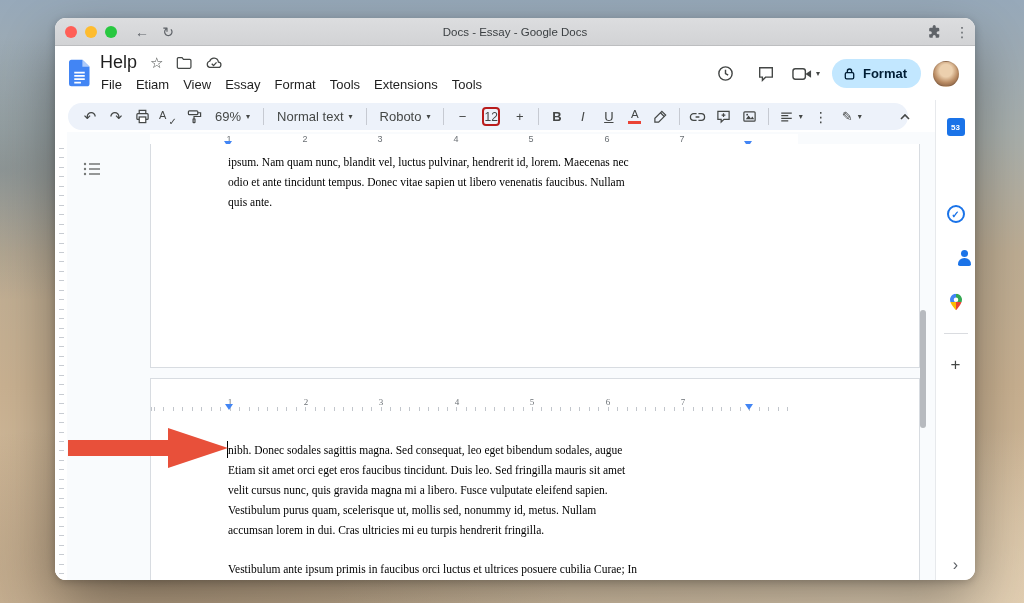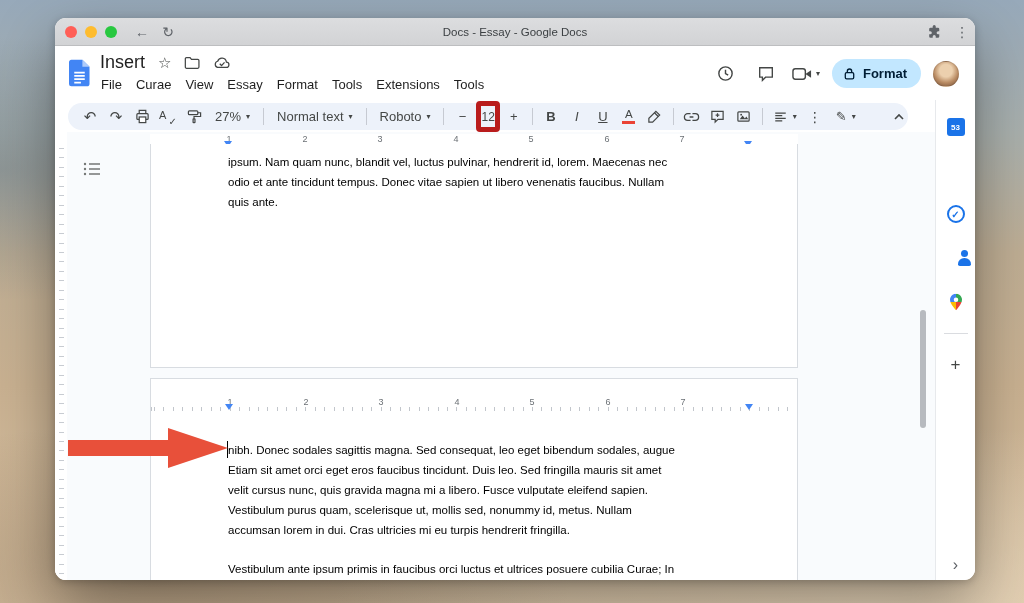--- a/index.html
+++ b/index.html
@@ -56,22 +56,22 @@
   .toolbar {
     position:absolute; top:85px; left:13px; width:840px; height:27px;
     background:#edf2fa; border-radius:14px;
     display:flex; align-items:center; padding:0 10px; gap:2px; font-size:13px; color:#444746;
   }
   .tb-icon { min-width:24px; height:24px; display:flex; align-items:center; justify-content:center; border-radius:4px; flex:0 0 auto; }
   .tb-sep { width:1px; height:17px; background:#c6cad2; margin:0 4px; flex:0 0 auto; }
   .tb-dd { display:flex; align-items:center; gap:5px; padding:0 7px; flex:0 0 auto; white-space:nowrap; }
   .dd-caret { font-size:8px; color:#444746; line-height:1; }
   .glyph { font-size:15px; line-height:1; }
-  .fontsize-box { width:26px; height:31px; border:5px solid #b91c1c; border-radius:4px;
-    display:flex; align-items:center; justify-content:center; font-size:12px; margin:0 0; }
+  .fontsize-box { width:26px; height:19px; border:2px solid #b91c1c; border-radius:4px;
+    display:flex; align-items:center; justify-content:center; font-size:12px; margin:0 6px; }
   .fmt-b { font-weight:bold; font-size:13px; }
   .fmt-i { font-style:italic; font-size:13px; }
   .fmt-u { text-decoration:underline; font-size:13px; }
   .textcolor { display:flex; flex-direction:column; align-items:center; line-height:1; }
   .textcolor .a { font-size:11.5px; }
   .textcolor .bar { width:13px; height:3px; background:#ea4335; margin-top:1px; }
   .spellcheck { position:relative; width:18px; height:16px; }
   .spellcheck .a { position:absolute; left:0; top:0; font-size:11px; }
   .spellcheck .chk { position:absolute; right:0; bottom:-2px; font-size:10px; }
   
@@ -81,21 +81,21 @@
     background:repeating-linear-gradient(to bottom,#c8ccd2 0 1px,transparent 1px 9.45px); }
   .hruler { position:absolute; height:14px; }
   .hruler .rn { position:absolute; top:0; transform:translateX(-50%); font-size:9px; color:#6b7075; line-height:10px; }
   .hruler .rticks { position:absolute; left:0; right:0; bottom:0; height:4px;
     background:repeating-linear-gradient(to right,#c2c6cc 0 1px,transparent 1px 9.45px); background-position:3px 0; }
   .hruler .rtri { position:absolute; top:7px; width:0; height:0; transform:translateX(-50%);
     border-left:4.5px solid transparent; border-right:4.5px solid transparent; border-top:6px solid #4285f4; }
   .ruler-top { left:95px; width:648px; top:2px; background:#fff; }
   .outline-btn { position:absolute; left:24px; top:24px; width:26px; height:26px;
     display:flex; align-items:center; justify-content:center; border-radius:50%; }
-  .page { position:absolute; left:95px; width:648px; background:#fff; border:1px solid #d8dce1; }
+  .page { position:absolute; left:95px; width:770px; background:#fff; border:1px solid #d8dce1;font-family:Liberation Serif, serif; }
   .page1 { top:12px; height:224px; border-top:none; }
   .page2 { top:246px; height:210px; border-bottom:none; }
   .ruler-page2 { left:0; width:646px; top:18px; }
   .textblock { position:absolute; left:77px; font-size:11.5px; line-height:20px; color:#000; white-space:nowrap; }
   .tb1 { top:8px; }
   .para1 { top:61px; }
   .para2 { top:180px; }
   .caret-cursor { position:absolute; left:75.5px; top:62px; width:1.5px; height:17px; background:#000; }
   .red-arrow { position:absolute; left:13px; top:295px; }
   .scroll-thumb { position:absolute; left:865px; top:178px; width:6px; height:118px; background:#b7babf; border-radius:3px; }
@@ -143,37 +143,37 @@
 
   <div class="header">
     <span class="docs-logo">
       <svg width="21" height="28" viewBox="0 0 22 28">
         <path d="M2.5 0H14l7.5 7.5v18c0 1.4-1.1 2.5-2.5 2.5H2.5A2.5 2.5 0 010 25.5V2.5C0 1.1 1.1 0 2.5 0z" fill="#4285f4"></path>
         <path d="M14 0l7.5 7.5H14z" fill="#aecbfa"></path>
         <path d="M5.5 13.5h11M5.5 17h11M5.5 20.5h11M5.5 24h7" stroke="#ffffff" stroke-width="1.8"></path>
       </svg>
     </span>
     <div class="title-row">
-      <span class="doc-title">Insert</span>
+      <span class="doc-title">Help</span>
       <span class="title-icon">☆</span>
       <span class="title-icon">
         <svg width="16" height="13" viewBox="0 0 18 14" fill="none" stroke="#444746" stroke-width="1.4">
             <path d="M1.5 2.8c0-.7.6-1.3 1.3-1.3h4l1.6 2h7.1c.7 0 1.3.6 1.3 1.3v7.4c0 .7-.6 1.3-1.3 1.3H2.8c-.7 0-1.3-.6-1.3-1.3z"></path>
           </svg>
       </span>
       <span class="title-icon">
         <svg width="18" height="13" viewBox="0 0 20 14" fill="none" stroke="#444746" stroke-width="1.4">
             <path d="M5 12.5h9.5a3 3 0 00.4-6A5 5 0 005.2 5.6 3.6 3.6 0 005 12.5z"></path>
             <path d="M7.5 8.4l2 2 3.3-3.6"></path>
           </svg>
       </span>
     </div>
     <nav class="menubar">
       <span class="menu-item">File</span>
-      <span class="menu-item">Curae</span>
+      <span class="menu-item">Etiam</span>
       <span class="menu-item">View</span>
       <span class="menu-item">Essay</span>
       <span class="menu-item">Format</span>
       <span class="menu-item">Tools</span>
       <span class="menu-item">Extensions</span>
       <span class="menu-item">Tools</span>
     </nav>
     <div class="header-right">
       <span class="hdr-btn">
         <svg width="19" height="19" viewBox="0 0 20 20" fill="none" stroke="#444746" stroke-width="1.5">
@@ -223,21 +223,21 @@
         </span>
     </span>
     <span class="tb-icon">
       <svg width="15" height="15" viewBox="0 0 16 16" fill="none" stroke="#444746" stroke-width="1.3">
           <rect x="1.5" y="2" width="10" height="4" rx="1"></rect>
           <path d="M11.5 4h3v4h-7v2.5"></path>
           <rect x="6.5" y="10.5" width="2" height="4" rx=".5"></rect>
         </svg>
     </span>
     <span class="tb-dd">
-      <span>27%</span>
+      <span>69%</span>
       <span class="dd-caret">▾</span>
     </span>
     <span class="tb-sep"></span>
     <span class="tb-dd">
       <span>Normal text</span>
       <span class="dd-caret">▾</span>
     </span>
     <span class="tb-sep"></span>
     <span class="tb-dd">
       <span>Roboto</span>

